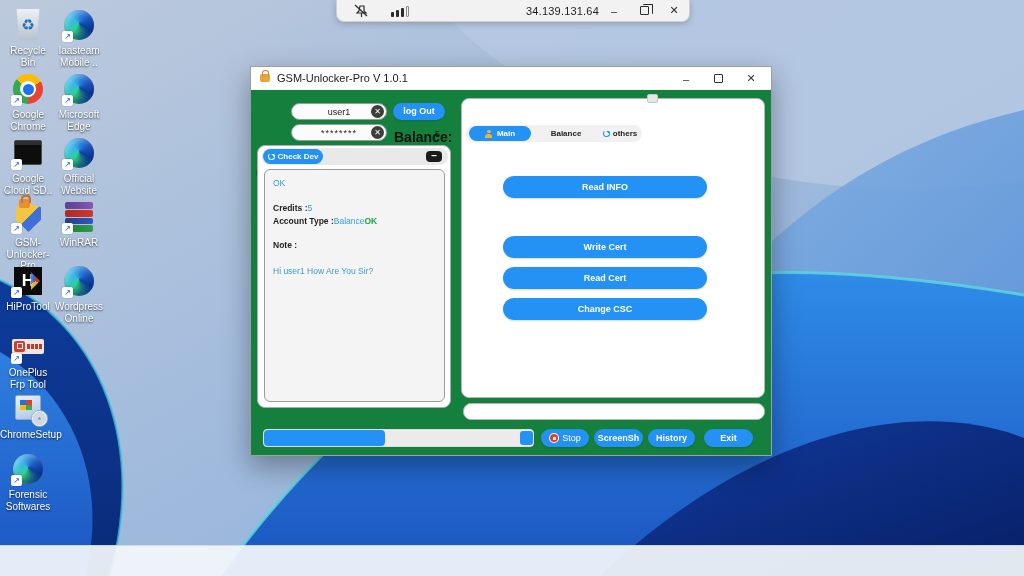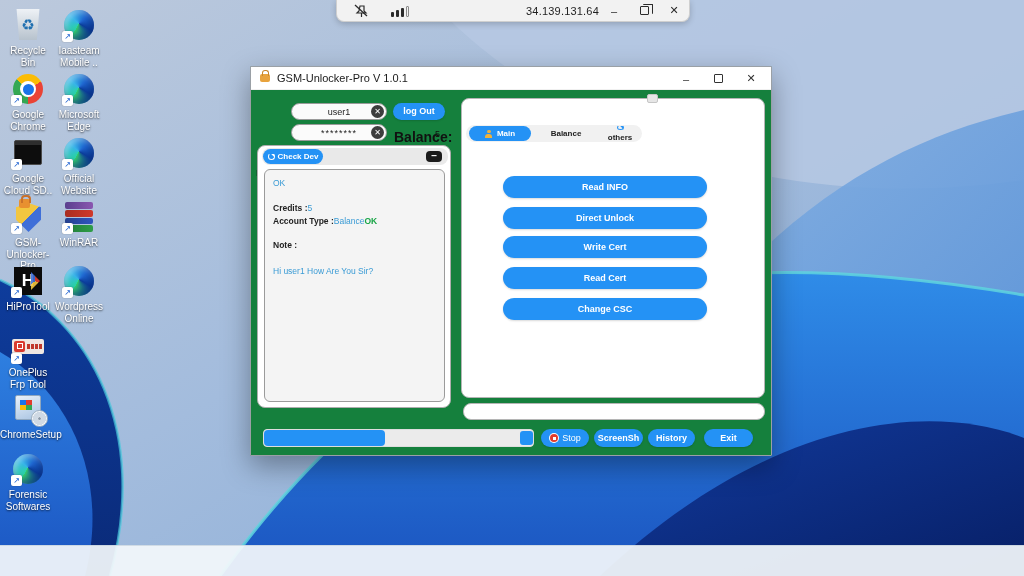--- a/index.html
+++ b/index.html
@@ -148,21 +148,21 @@
   .tab-main { left:3px; top:1px; width:62px; height:15px; background:#2492f5; border-radius:8px;
     color:#fff; font-size:8px; font-weight:bold; display:flex; align-items:center; justify-content:center; gap:4px; }
   .person-glyph { width:8px; height:8px; position:relative; display:inline-block; }
   .person-glyph::before { content:""; position:absolute; left:2.5px; top:0; width:3.5px; height:3.5px;
     border-radius:50%; background:#f0b23c; }
   .person-glyph::after { content:""; position:absolute; left:0.5px; top:4px; width:7px; height:4px;
     border-radius:3px 3px 0 0; background:#f0b23c; }
   .tab-mediatek { left:70px; top:0; width:60px; height:17px; line-height:17px; text-align:center;
     font-size:8px; font-weight:bold; color:#222; }
   .tab-others { left:132px; top:0; width:44px; height:17px; display:flex; align-items:center;
-    justify-content:center; gap:3px; font-size:8px; font-weight:bold; color:#222;flex-direction:column; }
+    justify-content:center; gap:3px; font-size:8px; font-weight:bold; color:#222; }
   .tab-others .refresh-glyph { color:#2492f5; }
   .action-btn { left:252px; width:204px; height:22px; line-height:22px; border-radius:11px; }
   .ab0{top:109px}.ab1{top:140px}.ab2{top:169px}.ab3{top:200px}.ab4{top:231px}
   .right-strip { left:212px; top:336px; width:302px; height:17px; border:1px solid #b5b5b5;
     border-radius:8px; background:#fff; }
 
   
   .progress-track { left:12px; top:362px; width:271px; height:18px; background:#ebebeb;
     border:1px solid #dedede; border-radius:4px; }
   .progress-fill { left:0; top:0; height:16px; background:#2492f5; border-radius:4px; }
@@ -399,21 +399,20 @@
         <span>Main</span>
       </span>
       <span class="abs tab-mediatek">Balance</span>
       <span class="abs tab-others">
         <span class="refresh-glyph"></span>
         <span>others</span>
       </span>
     </div>
 
     <span class="abs btn action-btn ab0">Read INFO</span>
-    <span class="abs btn action-btn ab1">Direct Unlock</span>
     <span class="abs btn action-btn ab2">Write Cert</span>
     <span class="abs btn action-btn ab3">Read Cert</span>
     <span class="abs btn action-btn ab4">Change CSC</span>
 
     <div class="abs right-strip"></div>
 
     <div class="abs progress-track">
       <span class="abs progress-fill" style="width: 45%;"></span>
       <span class="abs progress-chip"></span>
     </div>

